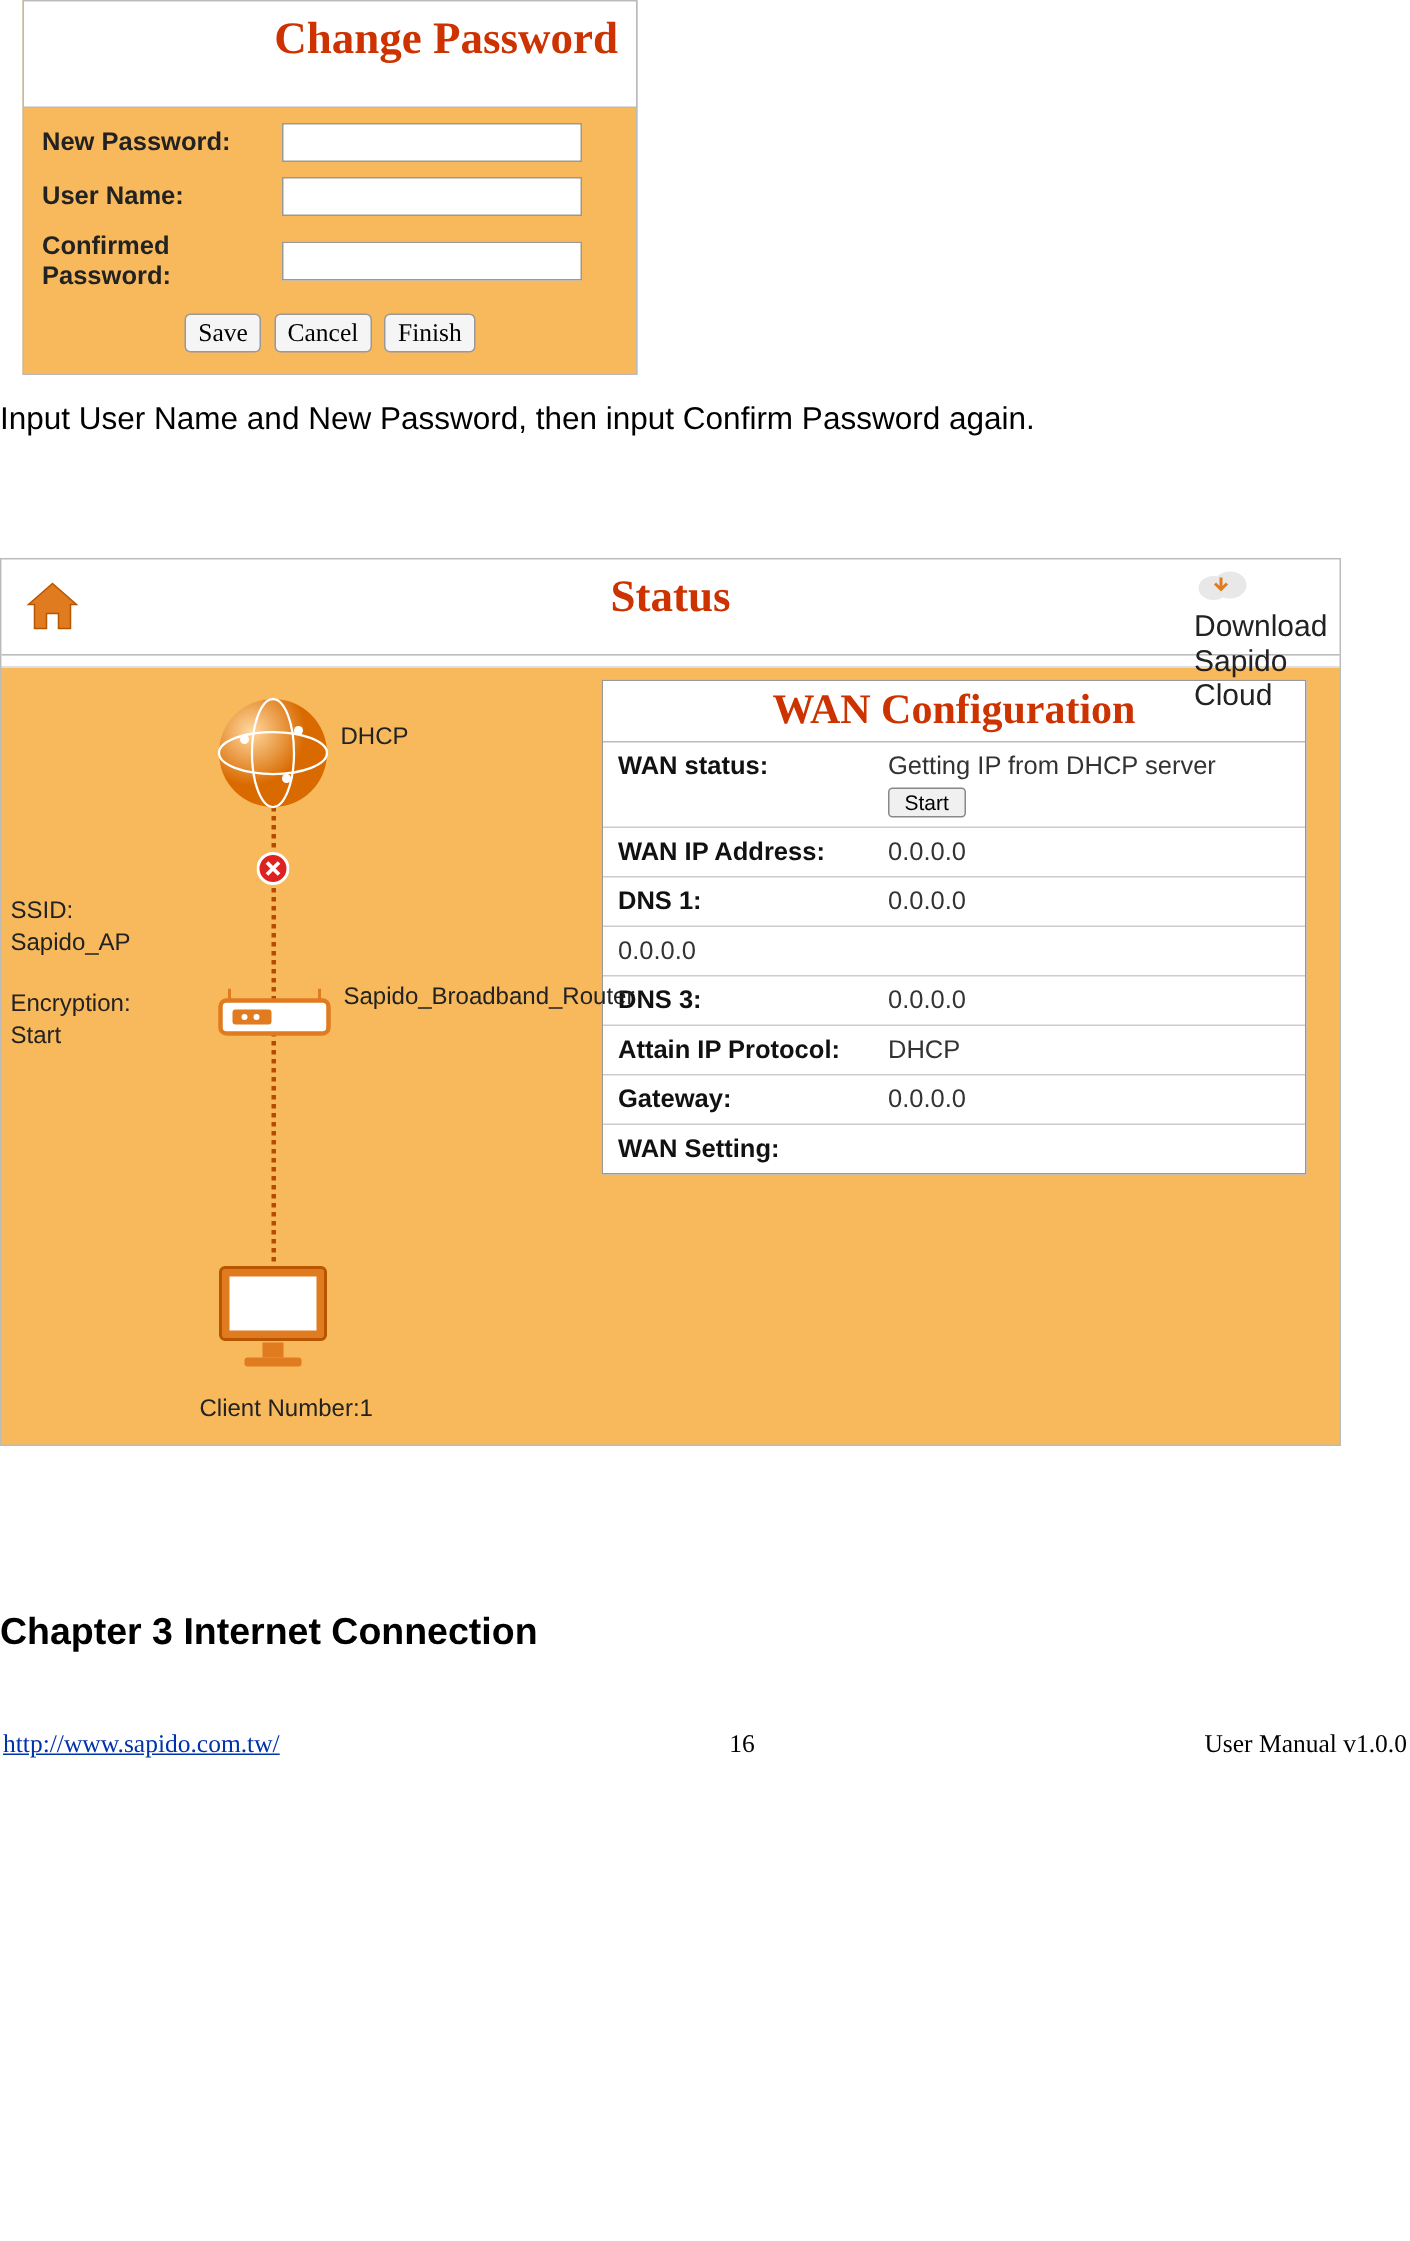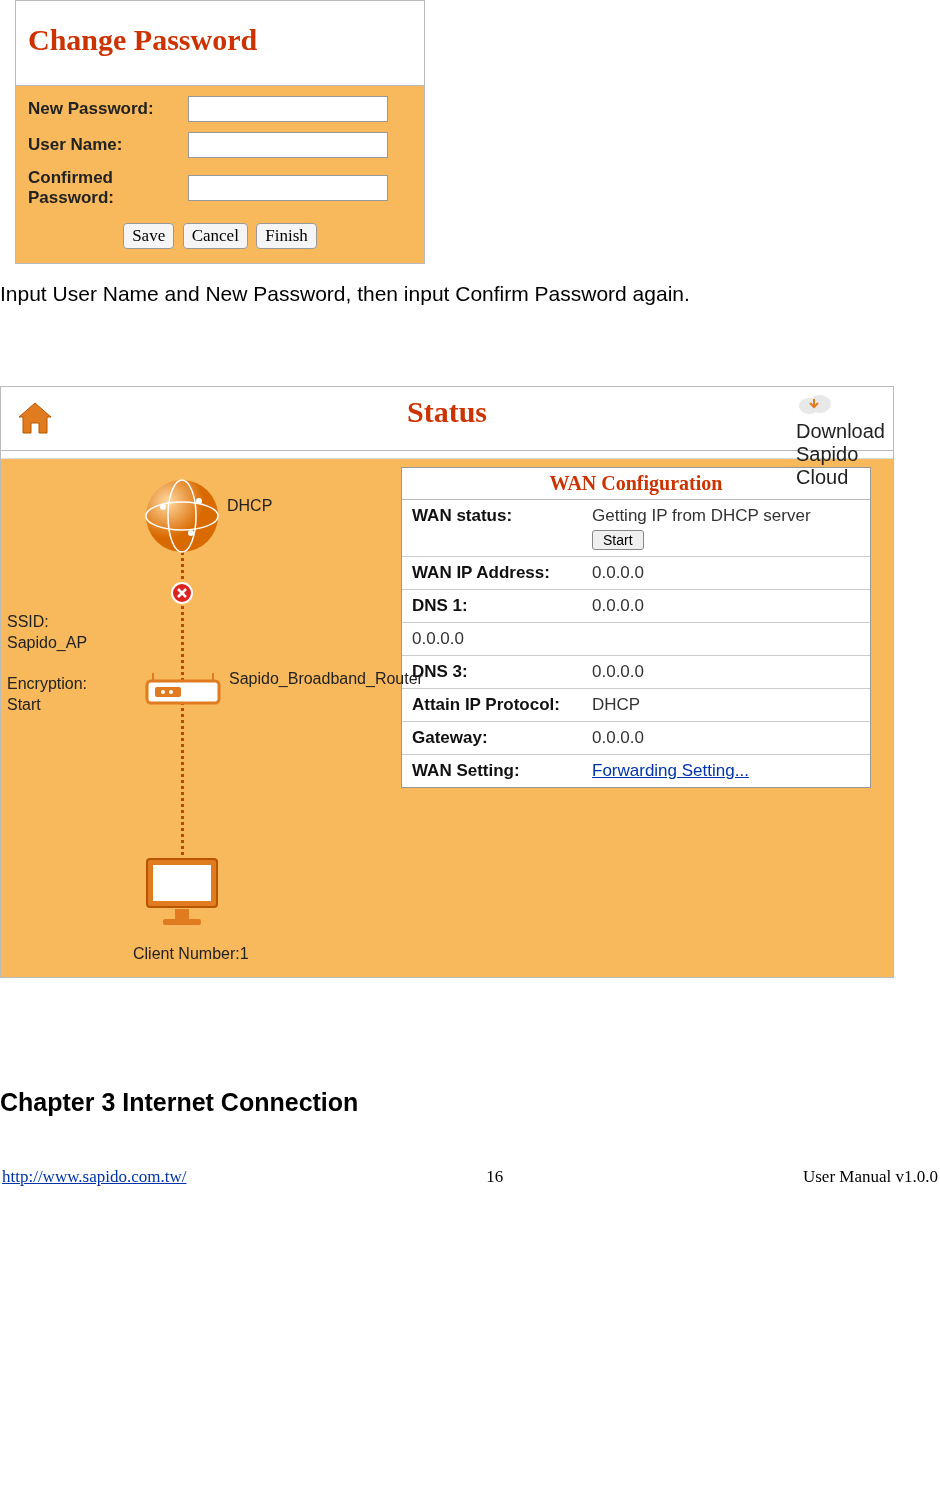--- a/index.html
+++ b/index.html
@@ -8,21 +8,22 @@
   
   .cp-panel {
     width: 410px;
     margin: 0 0 15px 15px;
     border: 1px solid #bbb;
     background: #f8b95c;
   }
   .cp-header {
     background: #fff;
     border-bottom: 1px solid #bbb;
-    padding: 22px 12px 28px 12px;
+    padding: 8px 12px 28px 12px;
+    text-align: right;
   }
   .cp-title {
     font-family: "Times New Roman", serif;
     font-weight: bold;
     font-size: 30px;
     color: #cc3300;
   }
   .cp-body { padding: 10px 12px 14px 12px; }
   .cp-row { display: flex; align-items: center; margin-bottom: 10px; }
   .cp-label { width: 160px; font-size: 17px; font-weight: bold; color: #222; }
@@ -104,21 +105,21 @@
   .wan-table {
     width: 470px;
     background: #fff;
     border: 1px solid #999;
     font-size: 17px;
   }
   .wan-head {
     text-align: center;
     font-family: "Times New Roman", serif;
     font-weight: bold;
-    font-size: 20px;
+    font-size: 28px;
     color: #cc3300;
     padding: 4px 0;
     border-bottom: 1px solid #bbb;
   }
   .wan-row { display: flex; border-bottom: 1px solid #ccc; }
   .wan-row:last-child { border-bottom: none; }
   .wan-key { width: 180px; font-weight: bold; padding: 6px 10px; color: #111; }
   .wan-val { flex: 1; padding: 6px 10px; color: #333; }
   .wan-link { color: #0033aa; text-decoration: underline; cursor: pointer; }
   .start-btn {
@@ -272,21 +273,20 @@
         <div class="wan-row">
           <div class="wan-key">Attain IP Protocol:</div>
           <div class="wan-val">DHCP</div>
         </div>
         <div class="wan-row">
           <div class="wan-key">Gateway:</div>
           <div class="wan-val">0.0.0.0</div>
         </div>
         <div class="wan-row">
           <div class="wan-key">WAN Setting:</div>
-          <div class="wan-val"><span class="wan-link">Forwarding Setting...</span></div>
         </div>
       </div>
     </div>
   </div>
 </div>
 
 <h2 class="chapter">Chapter 3    Internet Connection</h2>
 
 <div class="footer">
   <span class="footer-link">http://www.sapido.com.tw/</span>

